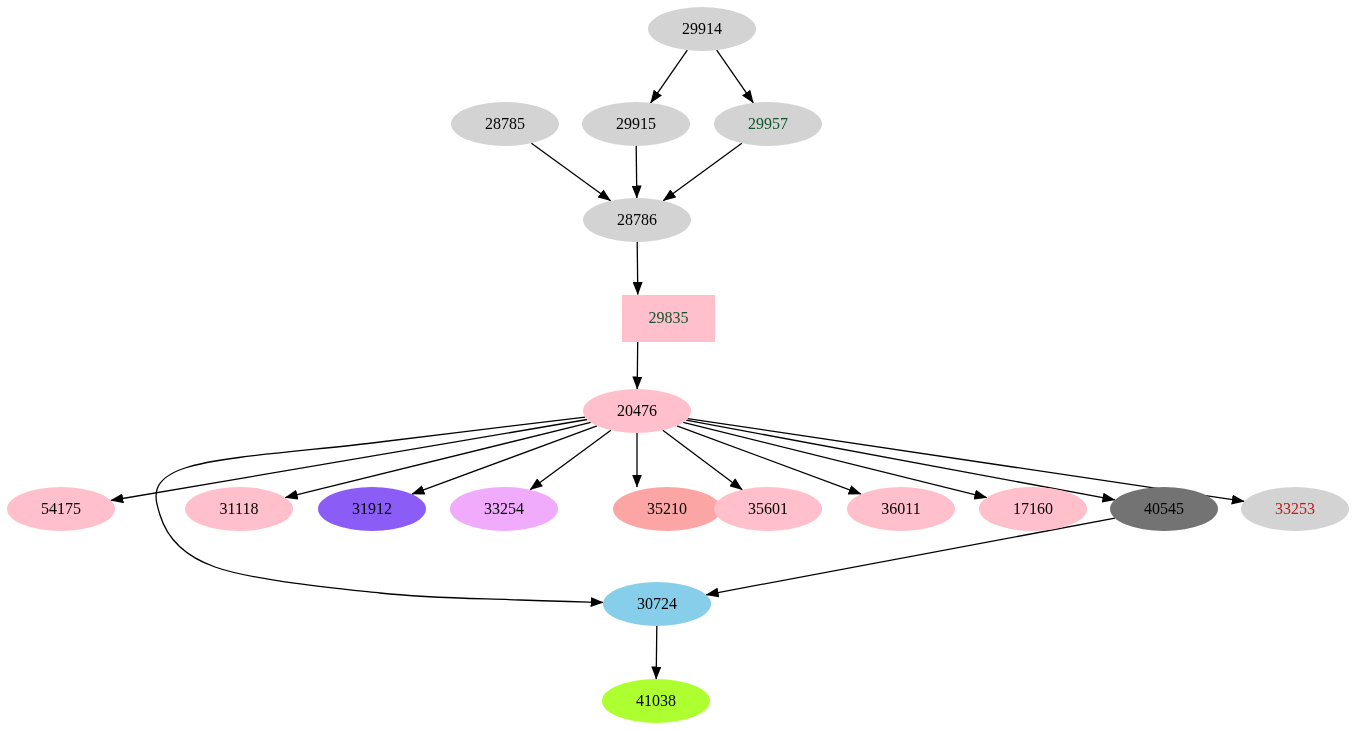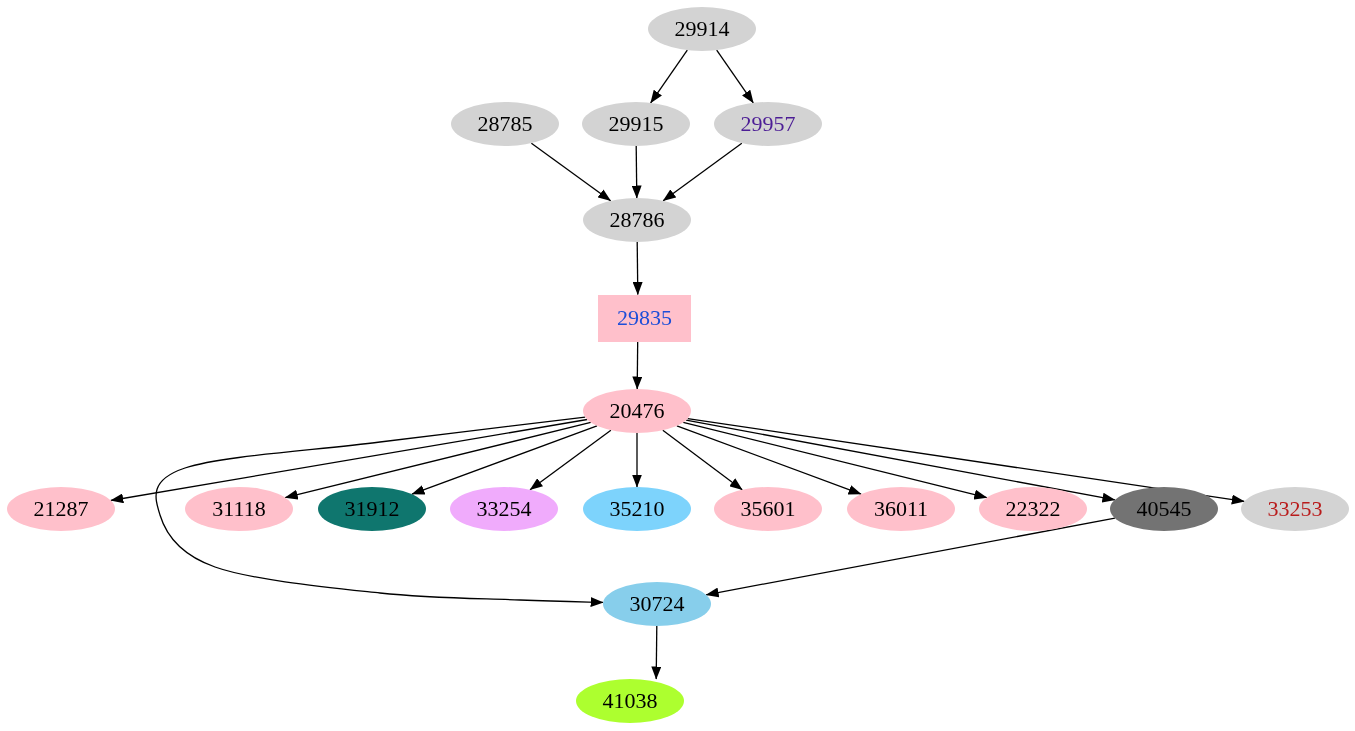--- a/index.html
+++ b/index.html
@@ -14,21 +14,21 @@
   #edge-layer {
     position: absolute;
     left: 0; top: 0;
     width: 1355px; height: 731px;
   }
   .node {
     position: absolute;
     display: flex;
     align-items: center;
     justify-content: center;
-    font-size: 22px;
+    font-size: 16px;
     color: #000000;
     white-space: nowrap;
     box-sizing: border-box;
   }
   .node.ellipse { border-radius: 50%; }
   .node.rect { border-radius: 0; }
   .edge-path { stroke-linejoin: round; }
 </style>
 </head>
 <body>
@@ -60,30 +60,30 @@
         <path d="M 687.7 418.6 L 1244.3 501.4" class="edge-path" fill="none" stroke="#000000" stroke-width="1.3" marker-end="url(#arrowhead)"></path>
         <path d="M 585.2 417.2 C 551.0 421.4, 446.7 433.5, 380.0 442.0 C 313.3 450.5, 221.7 455.8, 185.0 468.0 C 148.3 480.2, 155.0 498.5, 160.0 515.0 C 165.0 531.5, 178.3 554.0, 215.0 567.0 C 251.7 580.0, 329.2 587.5, 380.0 593.0 C 430.8 598.5, 482.8 598.4, 520.0 600.0 C 557.2 601.6, 589.3 602.0, 603.1 602.4" class="edge-path" fill="none" stroke="#000000" stroke-width="1.3" marker-end="url(#arrowhead)"></path>
         <path d="M 1114.9 518.2 L 706.1 594.8" class="edge-path" fill="none" stroke="#000000" stroke-width="1.3" marker-end="url(#arrowhead)"></path>
         <path d="M 656.8 626.0 L 656.2 679.0" class="edge-path" fill="none" stroke="#000000" stroke-width="1.3" marker-end="url(#arrowhead)"></path>
       </g>
   </svg>
   <div id="nodes-group">
       <div class="node ellipse" style="left: 648px; top: 7px; width: 108px; height: 44px; background: rgb(211, 211, 211); color: rgb(0, 0, 0);">29914</div>
       <div class="node ellipse" style="left: 451px; top: 102px; width: 108px; height: 44px; background: rgb(211, 211, 211); color: rgb(0, 0, 0);">28785</div>
       <div class="node ellipse" style="left: 582px; top: 102px; width: 108px; height: 44px; background: rgb(211, 211, 211); color: rgb(0, 0, 0); text-align: right;">29915</div>
-      <div class="node ellipse" style="left: 714px; top: 102px; width: 108px; height: 44px; background: rgb(211, 211, 211); color: #4c1d95;">29957</div>
+      <div class="node ellipse" style="left: 714px; top: 102px; width: 108px; height: 44px; background: rgb(211, 211, 211); color: #14532d;">29957</div>
       <div class="node ellipse" style="left: 583px; top: 198px; width: 108px; height: 44px; background: rgb(211, 211, 211); color: rgb(0, 0, 0);">28786</div>
-      <div class="node rect" style="left: 598px; top: 294.5px; width: 93px; height: 47px; background: rgb(255, 192, 203); color: #1d4ed8;">29835</div>
+      <div class="node rect" style="left: 622px; top: 294.5px; width: 93px; height: 47px; background: rgb(255, 192, 203); color: #14532d;">29835</div>
       <div class="node ellipse" style="left: 583px; top: 389px; width: 108px; height: 44px; background: rgb(255, 192, 203); color: rgb(0, 0, 0);">20476</div>
-      <div class="node ellipse" style="left: 7px; top: 487px; width: 108px; height: 44px; background: rgb(255, 192, 203); color: rgb(0, 0, 0);">21287</div>
+      <div class="node ellipse" style="left: 7px; top: 487px; width: 108px; height: 44px; background: rgb(255, 192, 203); color: rgb(0, 0, 0);">54175</div>
       <div class="node ellipse" style="left: 185px; top: 487px; width: 108px; height: 44px; background: rgb(255, 192, 203); color: rgb(0, 0, 0);">31118</div>
-      <div class="node ellipse" style="left: 318px; top: 487px; width: 108px; height: 44px; background: #0f766e; color: rgb(0, 0, 0);">31912</div>
+      <div class="node ellipse" style="left: 318px; top: 487px; width: 108px; height: 44px; background: #8b5cf6; color: rgb(0, 0, 0);">31912</div>
       <div class="node ellipse" style="left: 450px; top: 487px; width: 108px; height: 44px; background: #f0abfc; color: rgb(0, 0, 0);">33254</div>
-      <div class="node ellipse" style="left: 583px; top: 487px; width: 108px; height: 44px; background: #7dd3fc; color: rgb(0, 0, 0);">35210</div>
+      <div class="node ellipse" style="left: 613px; top: 487px; width: 108px; height: 44px; background: #fca5a5; color: rgb(0, 0, 0);">35210</div>
       <div class="node ellipse" style="left: 714px; top: 487px; width: 108px; height: 44px; background: rgb(255, 192, 203); color: rgb(0, 0, 0);">35601</div>
       <div class="node ellipse" style="left: 847px; top: 487px; width: 108px; height: 44px; background: rgb(255, 192, 203); color: rgb(0, 0, 0);">36011</div>
-      <div class="node ellipse" style="left: 979px; top: 487px; width: 108px; height: 44px; background: rgb(255, 192, 203); color: rgb(0, 0, 0);">22322</div>
+      <div class="node ellipse" style="left: 979px; top: 487px; width: 108px; height: 44px; background: rgb(255, 192, 203); color: rgb(0, 0, 0);">17160</div>
       <div class="node ellipse" style="left: 1110px; top: 487px; width: 108px; height: 44px; background: #737373; color: rgb(0, 0, 0);">40545</div>
       <div class="node ellipse" style="left: 1241px; top: 487px; width: 108px; height: 44px; background: rgb(211, 211, 211); color: #b91c1c;">33253</div>
       <div class="node ellipse" style="left: 603px; top: 582px; width: 108px; height: 44px; background: rgb(135, 206, 235); color: rgb(0, 0, 0);">30724</div>
-      <div class="node ellipse" style="left: 576px; top: 679px; width: 108px; height: 44px; background: rgb(173, 255, 47); color: rgb(0, 0, 0);">41038</div>
+      <div class="node ellipse" style="left: 602px; top: 679px; width: 108px; height: 44px; background: rgb(173, 255, 47); color: rgb(0, 0, 0);">41038</div>
     </div>
 </div>
 
 </body></html>

